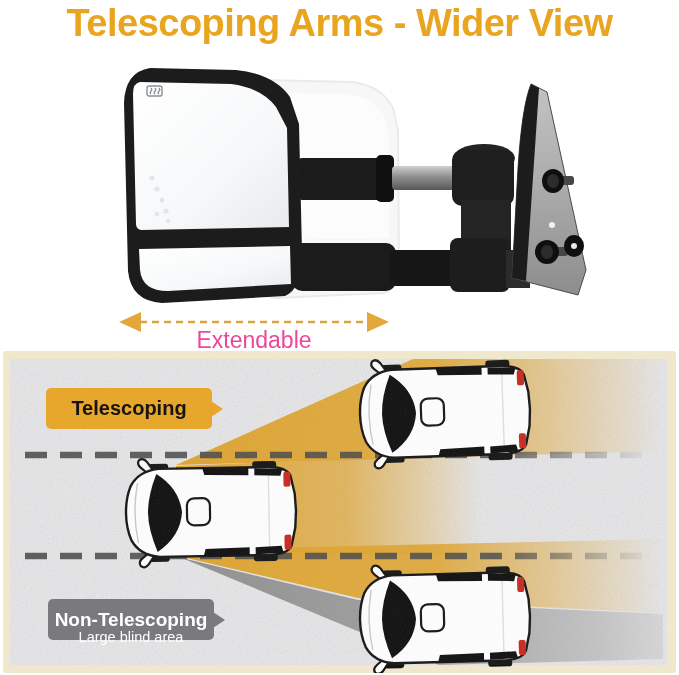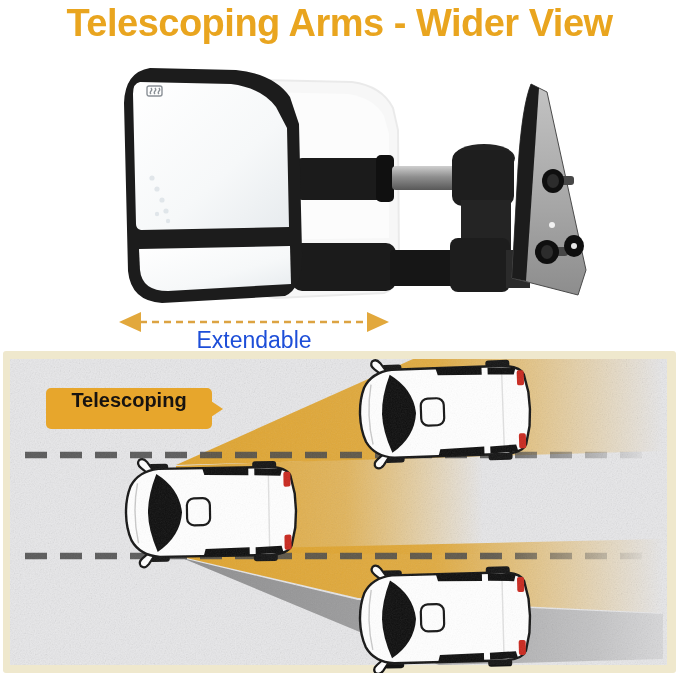--- a/index.html
+++ b/index.html
@@ -8,30 +8,30 @@
     position:relative;width:679px;height:675px;background:#fff;overflow:hidden;
     font-family:Liberation Sans, sans-serif;
   }
   .title{
     position:absolute;top:2px;left:0;width:679px;margin:0;text-align:center;
     font-size:38px;font-weight:bold;letter-spacing:-0.5px;color:#E9A51F;
   }
   .mirror-svg{position:absolute;top:0;left:0;}
   .extend-label{
     position:absolute;top:327px;left:139px;width:230px;text-align:center;
-    font-size:23px;line-height:26px;color:#1d4ed8;
+    font-size:23px;line-height:26px;color:#ec4899;
   }
   .diagram{
     position:absolute;left:3px;top:351px;width:673px;height:322px;
     background:#EFE8CD;border-radius:3px;
   }
   .scene-svg{position:absolute;left:0;top:0;}
   .badge{
     position:absolute;width:166px;height:41px;border-radius:5px;text-align:center;
-    padding-top:2px;
+    padding-top:10px;
   }
   .badge-yellow{left:43px;top:37px;background:#E7A62C;color:#171310;}
   .badge-gray{left:45px;top:248px;background:#7A797D;color:#ffffff;}
   .badge .t1{font-weight:bold;font-size:20px;line-height:21px;}
   .badge-gray .t1{font-size:19px;}
   .badge .t2{font-size:14.5px;line-height:15px;}
   .tail{
     position:absolute;right:-11px;top:13px;width:0;height:0;
     border-top:8px solid transparent;border-bottom:8px solid transparent;
   }
@@ -210,15 +210,20 @@
       <use href="#car" transform="translate(352,220) rotate(-1.5 89 47)"></use>
 
       <rect x="7" y="8" width="657" height="306" filter="url(#grain)" opacity="0.11"></rect>
     </svg>
 
     <div class="badge badge-yellow">
       <div class="t1">Telescoping</div>
       <span class="tail tail-yellow"></span>
     </div>
 
+    <div class="badge badge-gray">
+      <div class="t1">Non-Telescoping</div>
+      <div class="t2">Large blind area</div>
+      <span class="tail tail-gray"></span>
+    </div>
   </div>
 
 </div>
 
 </body></html>

